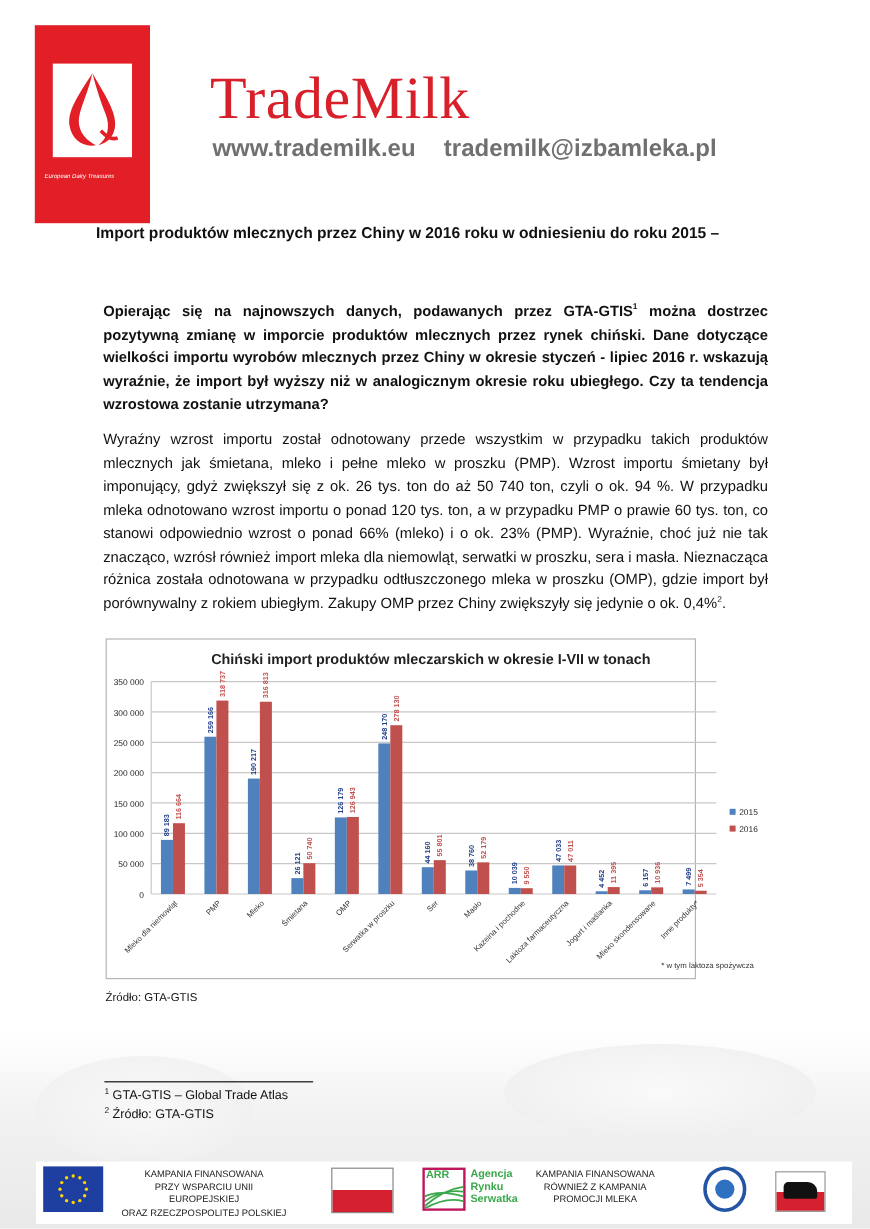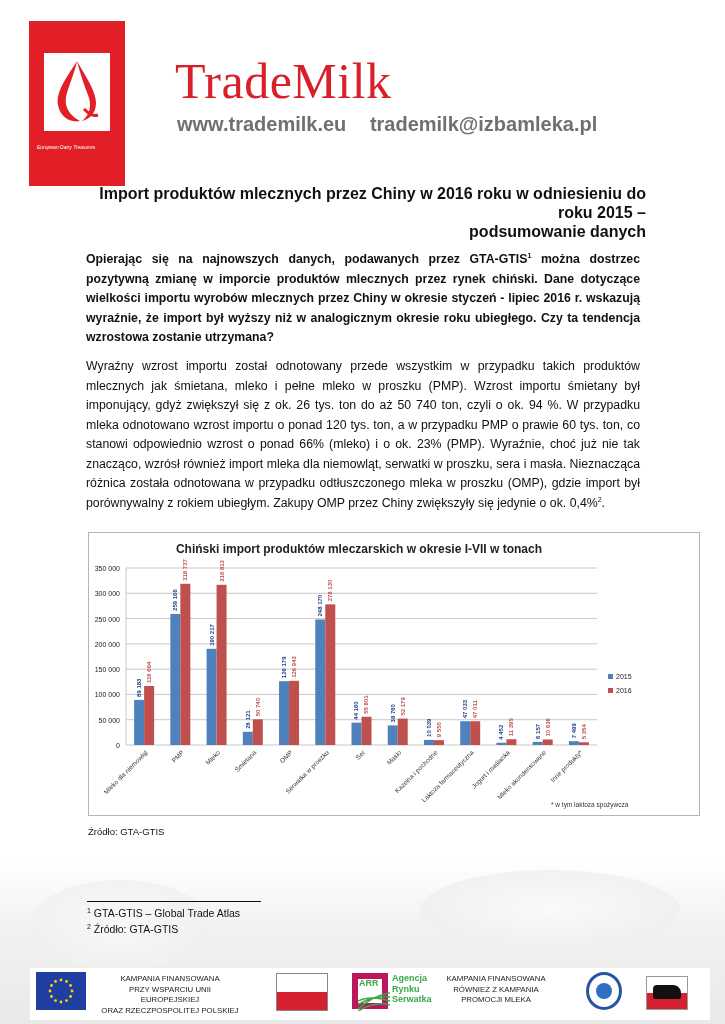--- a/index.html
+++ b/index.html
@@ -15,44 +15,44 @@
   .logo-red { height: 165px; }
   .logo-inner { position: absolute; left: 15px; top: 32px; width: 66px; height: 78px; background: #fff; }
   .logo-drop { position: absolute; left: 10px; top: 6px; width: 46px; height: 66px; }
   .logo-tag { position: absolute; left: 8px; bottom: 36px; font-size: 5px; color: #fff; font-style: italic; white-space: nowrap; }
   .brand { position: absolute; left: 175px; top: 52px; font-family: "Liberation Serif", serif; font-size: 50px;
            color: #d7202a; letter-spacing: 0.5px; text-align: right; }
   .contact { position: absolute; left: 177px; top: 113px; font-size: 20px; color: #707070; font-weight: bold; white-space: nowrap; }
   .contact span + span { margin-left: 18px; }
 
   
-  .title { position: absolute; left: 80px; top: 184px; width: 566px; text-align: right; font-weight: bold; font-size: 16px; line-height: 19px; }
+  .title { position: absolute; left: 80px; top: 184px; width: 566px; text-align: left; font-weight: bold; font-size: 13px; line-height: 19px; }
   .lead { position: absolute; left: 86px; top: 250px; width: 554px; font-weight: bold; font-size: 12.3px; line-height: 19.5px; text-align: justify; }
   .body { position: absolute; left: 86px; top: 357px; width: 554px; font-size: 12.3px; line-height: 19.5px; text-align: justify; }
   sup { font-size: 7px; vertical-align: super; line-height: 0; }
 
   
-  .chart-frame { position: absolute; left: 88px; top: 532px; width: 612px; height: 284px; border: 1px solid #b5b5b5; background: #fff; }
+  .chart-frame { position: absolute; left: 88px; top: 532px; width: 492px; height: 284px; border: 1px solid #b5b5b5; background: #fff; }
   .chart-frame svg { position: absolute; left: 0; top: 0; }
   .source { position: absolute; left: 88px; top: 826px; font-size: 9.5px; }
 
   
   .fn-rule { position: absolute; left: 87px; top: 901px; width: 174px; border-top: 1px solid #111; }
   .fn { position: absolute; left: 87px; font-size: 10.5px; }
   .fn1 { top: 907px; } .fn2 { top: 923px; }
 
   
   .footer { position: absolute; left: 30px; top: 968px; width: 680px; height: 52px; background: #fff; padding-left: 43px; }
   .eu-flag { position: absolute; left: 6px; top: 4px; width: 50px; height: 38px; background: #1f3fa0; }
   .eu-stars { position: absolute; left: 0; top: 0; width: 50px; height: 38px; }
   .footer-text { position: absolute; font-size: 7.8px; color: #222; text-align: center; line-height: 10.5px; }
   .ft1 { left: 70px; top: 6px; width: 140px; }
   .ft2 { left: 410px; top: 6px; width: 112px; }
   .pl-flag { position: absolute; left: 246px; top: 5px; width: 52px; height: 38px; border: 1px solid #888; background: linear-gradient(#fff 50%, #d52030 50%); }
-  .arr-logo { position: absolute; left: 322px; top: 5px; width: 36px; height: 36px; border: 6px solid #be185d; }
+  .arr-logo { position: absolute; left: 322px; top: 5px; width: 36px; height: 36px; border: 2px solid #be185d; }
   .arr-logo .arr-t { position: absolute; top: -1px; left: 1px; font-size: 9px; font-weight: bold; color: #3aa84b; }
   .arr-name { position: absolute; left: 362px; top: 5px; font-size: 9px; font-weight: bold; color: #3aa84b; text-align: left; line-height: 10.5px; width: 42px; }
   .milk-logo { position: absolute; left: 556px; top: 4px; width: 36px; height: 38px; border-radius: 50%; border: 3px solid #2455a5; }
   .milk-logo:after { content: ""; position: absolute; left: 7px; top: 8px; width: 16px; height: 16px; border-radius: 50%; background: #2f70c0; }
   .cow-logo { position: absolute; left: 616px; top: 8px; width: 42px; height: 34px; border: 1px solid #999;
               background: linear-gradient(#fff 50%, #d52030 50%); }
   .cow { position: absolute; left: 6px; top: 8px; width: 28px; height: 14px; background: #111; border-radius: 4px 8px 2px 2px; }
 </style>
 </head>
 <body>
@@ -70,21 +70,20 @@
   <div class="logo-tag">European Dairy Treasures</div>
 </div>
 <div class="brand">TradeMilk</div>
 <div class="contact">
   <span>www.trademilk.eu</span>
   <span>trademilk@izbamleka.pl</span>
 </div>
 
 <div class="title">
   <div>Import produktów mlecznych przez Chiny w 2016 roku w odniesieniu do roku 2015 –</div>
-  <div>podsumowanie danych</div>
 </div>
 
 <p class="lead"><span>Opierając się na najnowszych danych, podawanych przez GTA-GTIS</span><sup>1</sup><span> można dostrzec pozytywną zmianę w imporcie produktów mlecznych przez rynek chiński. Dane dotyczące wielkości importu wyrobów mlecznych przez Chiny w okresie styczeń - lipiec 2016 r. wskazują wyraźnie, że import był wyższy niż w analogicznym okresie roku ubiegłego. Czy ta tendencja wzrostowa zostanie utrzymana?</span></p>
 
 <p class="body"><span>Wyraźny wzrost importu został odnotowany przede wszystkim w przypadku takich produktów mlecznych jak śmietana, mleko i pełne mleko w proszku (PMP). Wzrost importu śmietany był imponujący, gdyż zwiększył się z ok. 26 tys. ton do aż 50 740 ton, czyli o ok. 94 %. W przypadku mleka odnotowano wzrost importu o ponad 120 tys. ton, a w przypadku PMP o prawie 60 tys. ton, co stanowi odpowiednio wzrost o ponad 66% (mleko) i o ok. 23% (PMP). Wyraźnie, choć już nie tak znacząco, wzrósł również import mleka dla niemowląt, serwatki w proszku, sera i masła. Nieznacząca różnica została odnotowana w przypadku odtłuszczonego mleka w proszku (OMP), gdzie import był porównywalny z rokiem ubiegłym. Zakupy OMP przez Chiny zwiększyły się jedynie o ok. 0,4%</span><sup>2</sup><span>.</span></p>
 
 <div class="chart-frame">
   <svg id="chart" width="548" height="284">
     <text id="chart-title" x="270" y="20" text-anchor="middle" font-family="Liberation Sans, sans-serif" font-size="12" font-weight="bold" fill="#222">Chiński import produktów mleczarskich w okresie I-VII w tonach</text>
     <g id="grid">

